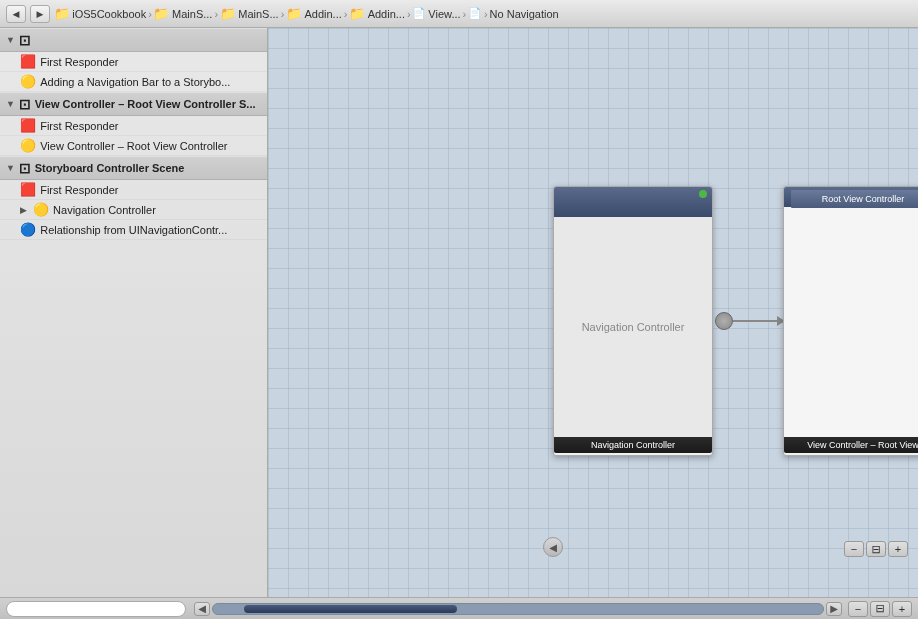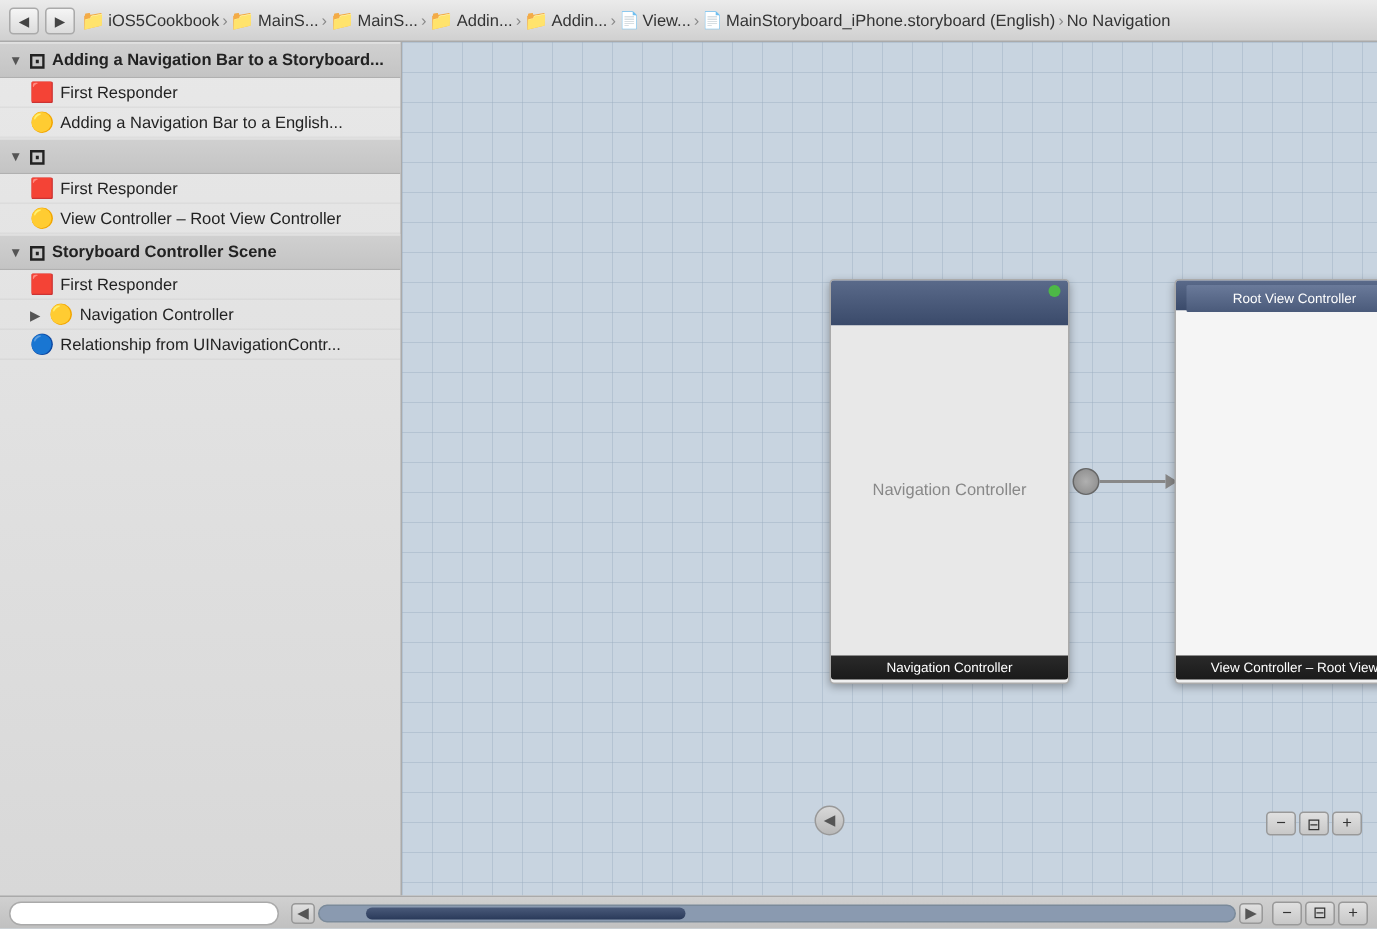--- a/index.html
+++ b/index.html
@@ -238,51 +238,50 @@
       <span>Addin...</span>
     </div>
     <span class="breadcrumb-sep">›</span>
     <div class="breadcrumb-item">
       <span class="breadcrumb-file-icon">📄</span>
       <span>View...</span>
     </div>
     <span class="breadcrumb-sep">›</span>
     <div class="breadcrumb-item">
       <span class="breadcrumb-file-icon">📄</span>
-      <span>MainStoryboard_iPhone.storyboard (English)</span>
     </div>
     <span class="breadcrumb-sep">›</span>
     <span>No Navigation</span>
   </div>
 </div>
 
 <div class="main-area">
 
   <div class="sidebar">
 
     <div class="scene-group">
       <div class="scene-header">
         <span class="scene-icon">▼</span>
         <span style="font-size:14px;">⊡</span>
-        <span>Adding a Navigation Bar to a Storyboard...</span>
       </div>
       <div class="scene-item">
         <span class="item-icon" style="color:#cc2200;">🟥</span>
         <span>First Responder</span>
       </div>
       <div class="scene-item">
         <span class="item-icon">🟡</span>
-        <span>Adding a Navigation Bar to a English...</span>
+        <span>Adding a Navigation Bar to a Storybo...</span>
       </div>
     </div>
 
     <div class="scene-group">
       <div class="scene-header">
         <span class="scene-icon">▼</span>
         <span style="font-size:14px;">⊡</span>
+        <span>View Controller – Root View Controller S...</span>
       </div>
       <div class="scene-item">
         <span class="item-icon">🟥</span>
         <span>First Responder</span>
       </div>
       <div class="scene-item">
         <span class="item-icon">🟡</span>
         <span>View Controller – Root View Controller</span>
       </div>
     </div>

